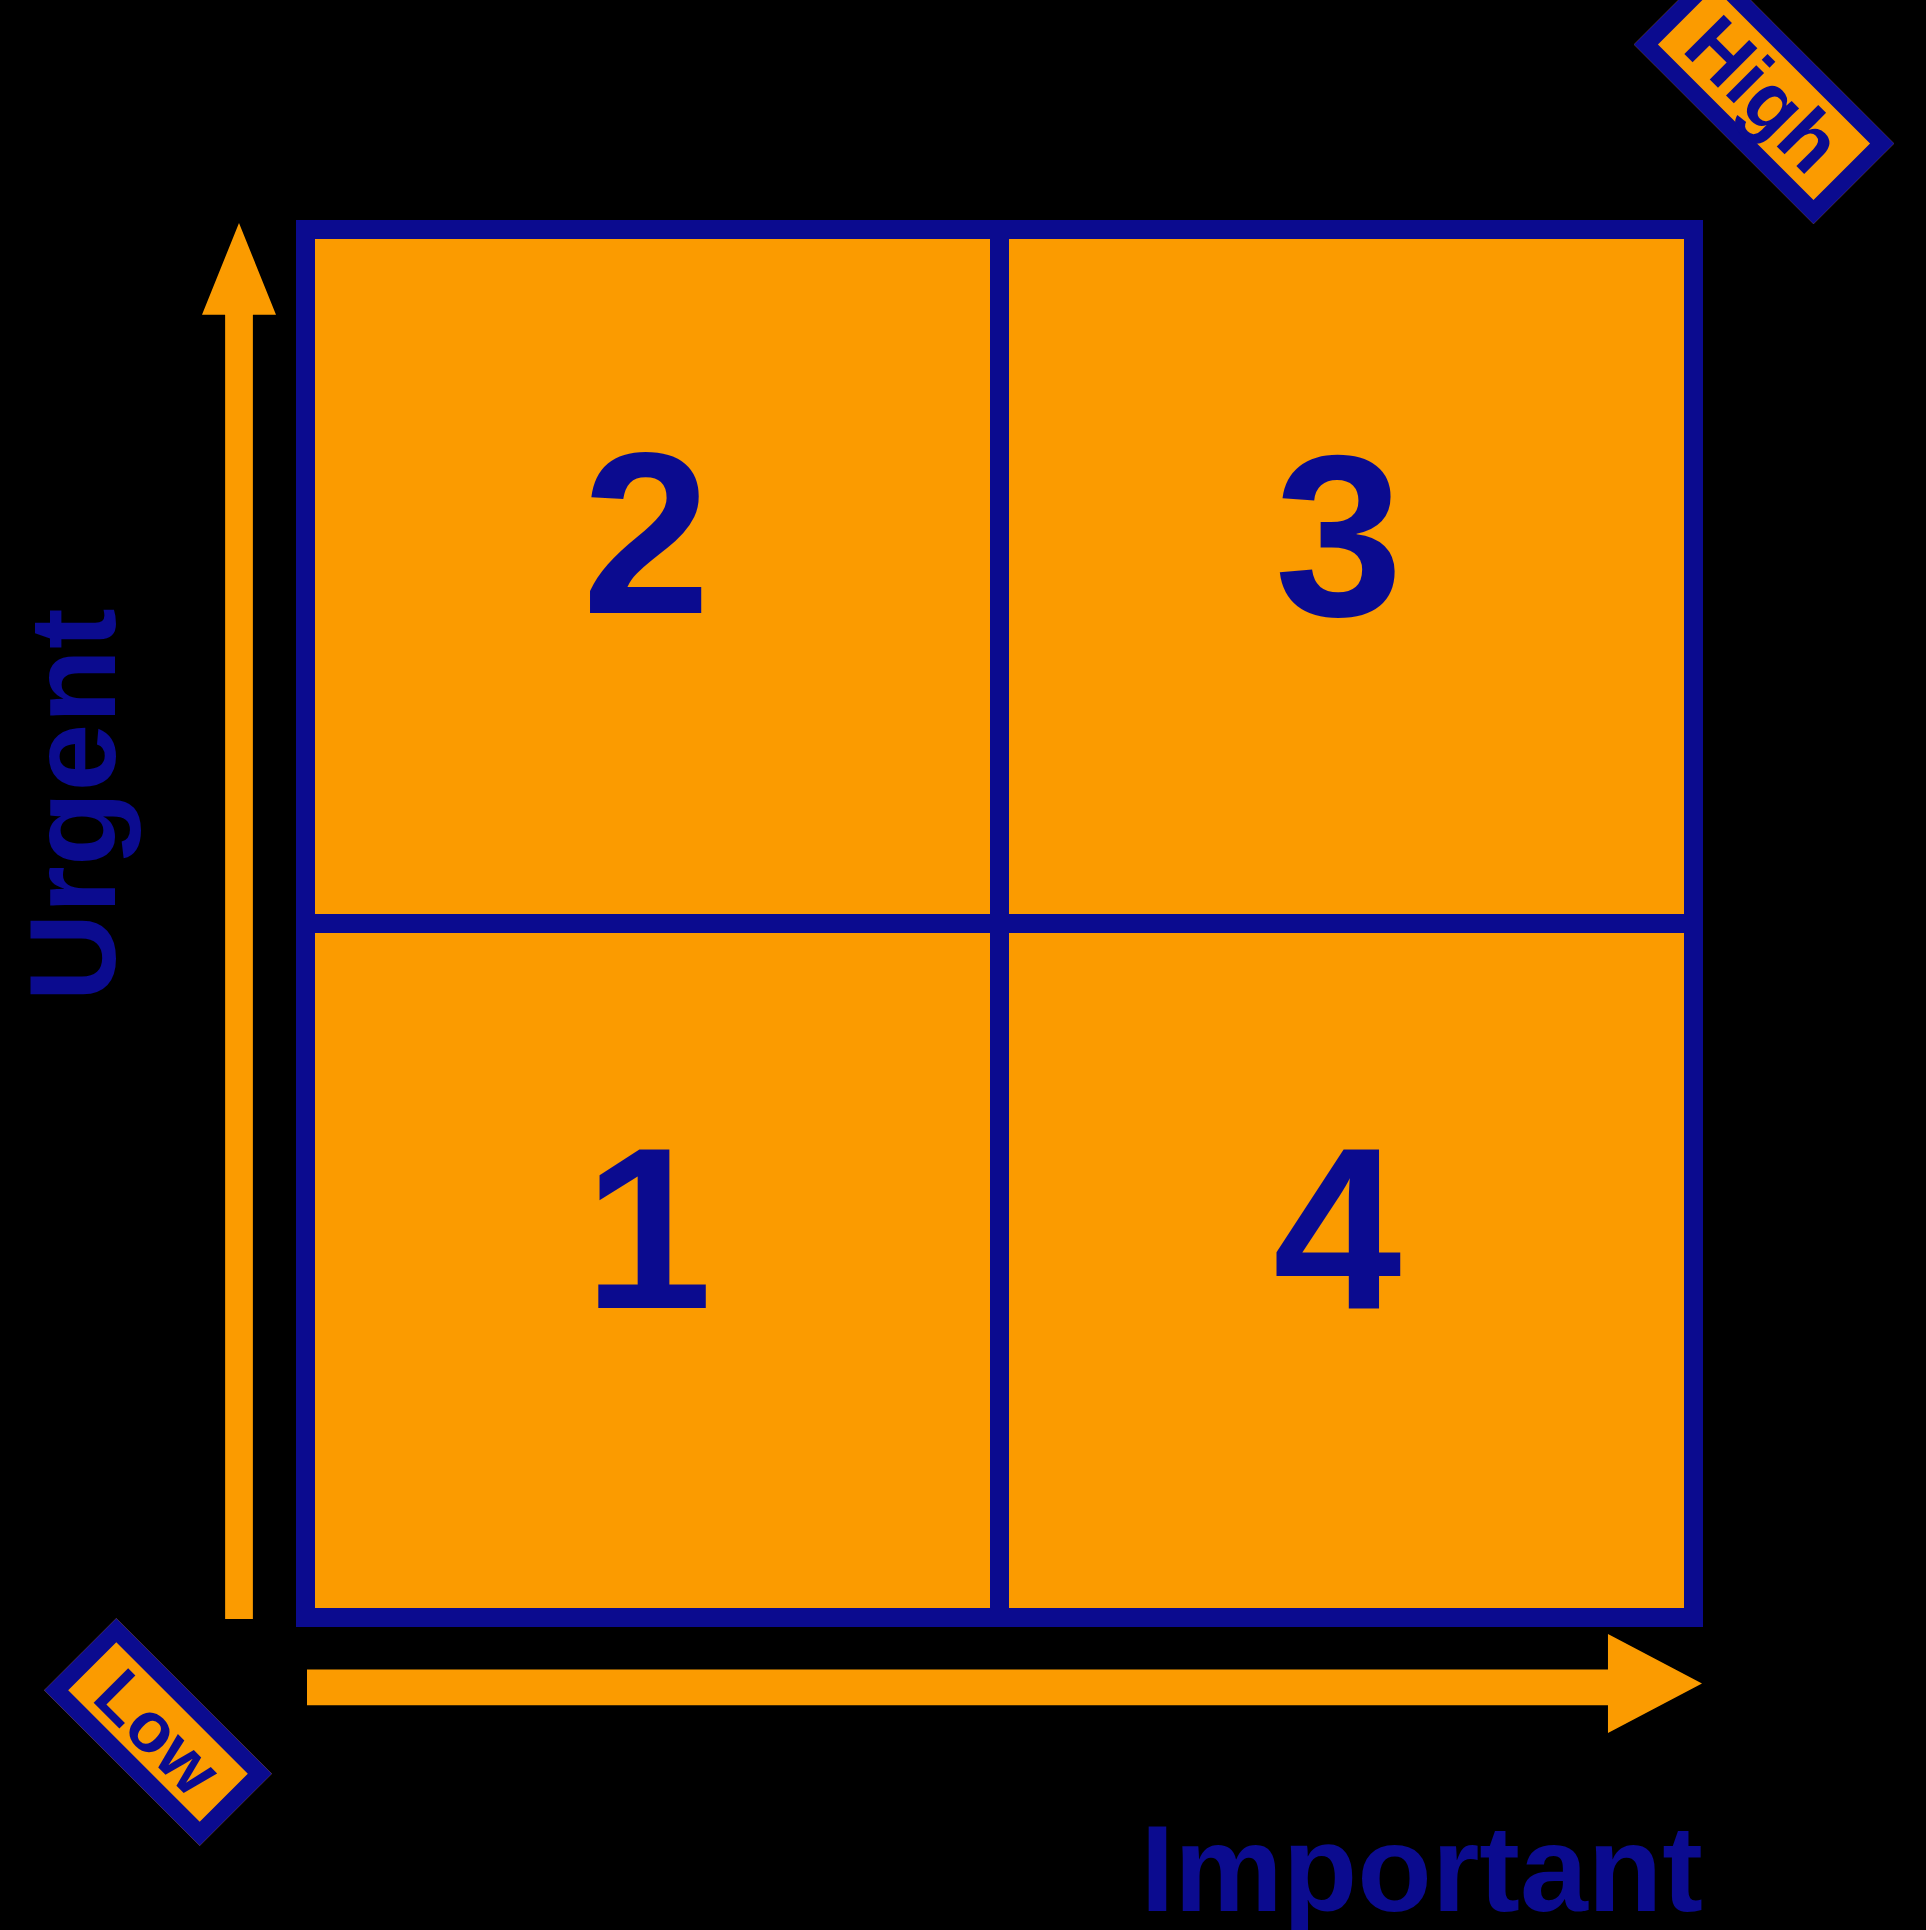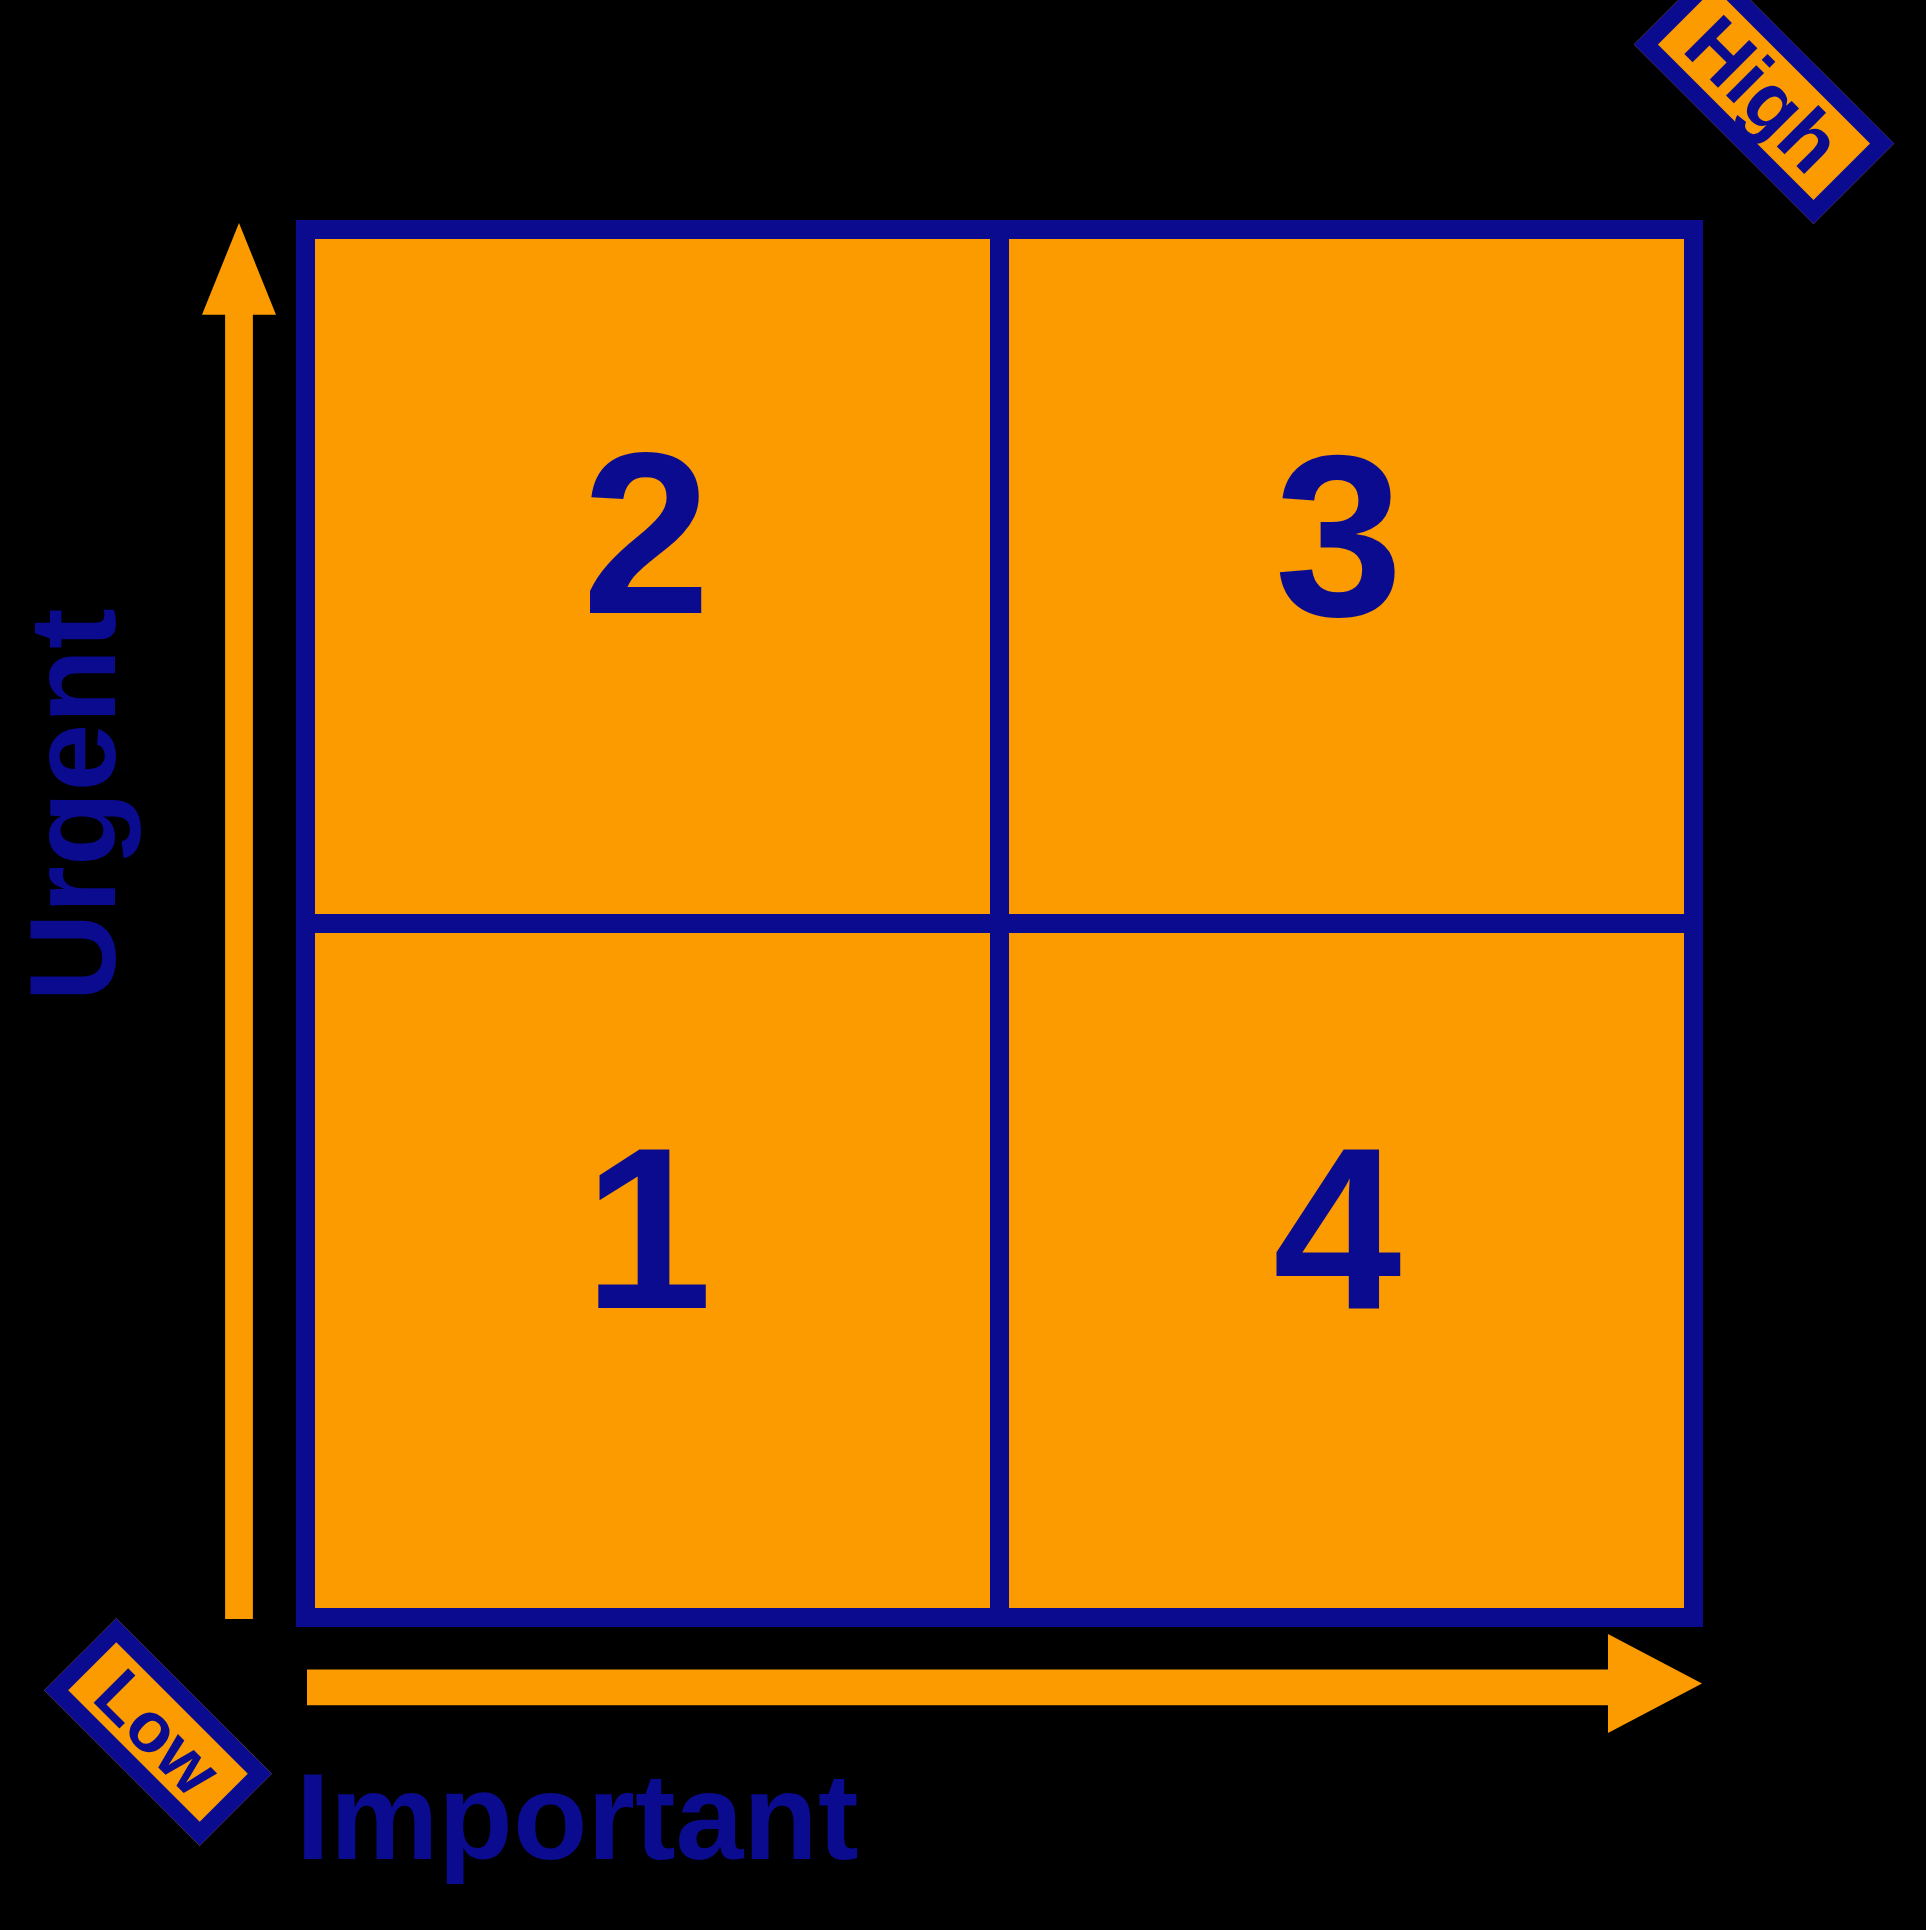--- a/index.html
+++ b/index.html
@@ -83,23 +83,23 @@
     color: #0B0B8F;
     font-family: "Liberation Sans", sans-serif;
     font-weight: bold;
     font-size: 122px;
     white-space: nowrap;
     user-select: none;
   }
   #x-axis-title {
     position: absolute;
     left: 296px;
-    top: 1756px;
+    top: 1808px;
     width: 1407px;
-    text-align: left;
+    text-align: right;
     color: #0B0B8F;
     font-family: "Liberation Sans", sans-serif;
     font-weight: bold;
     font-size: 122px;
     line-height: 1;
     white-space: nowrap;
     user-select: none;
   }
 
   

